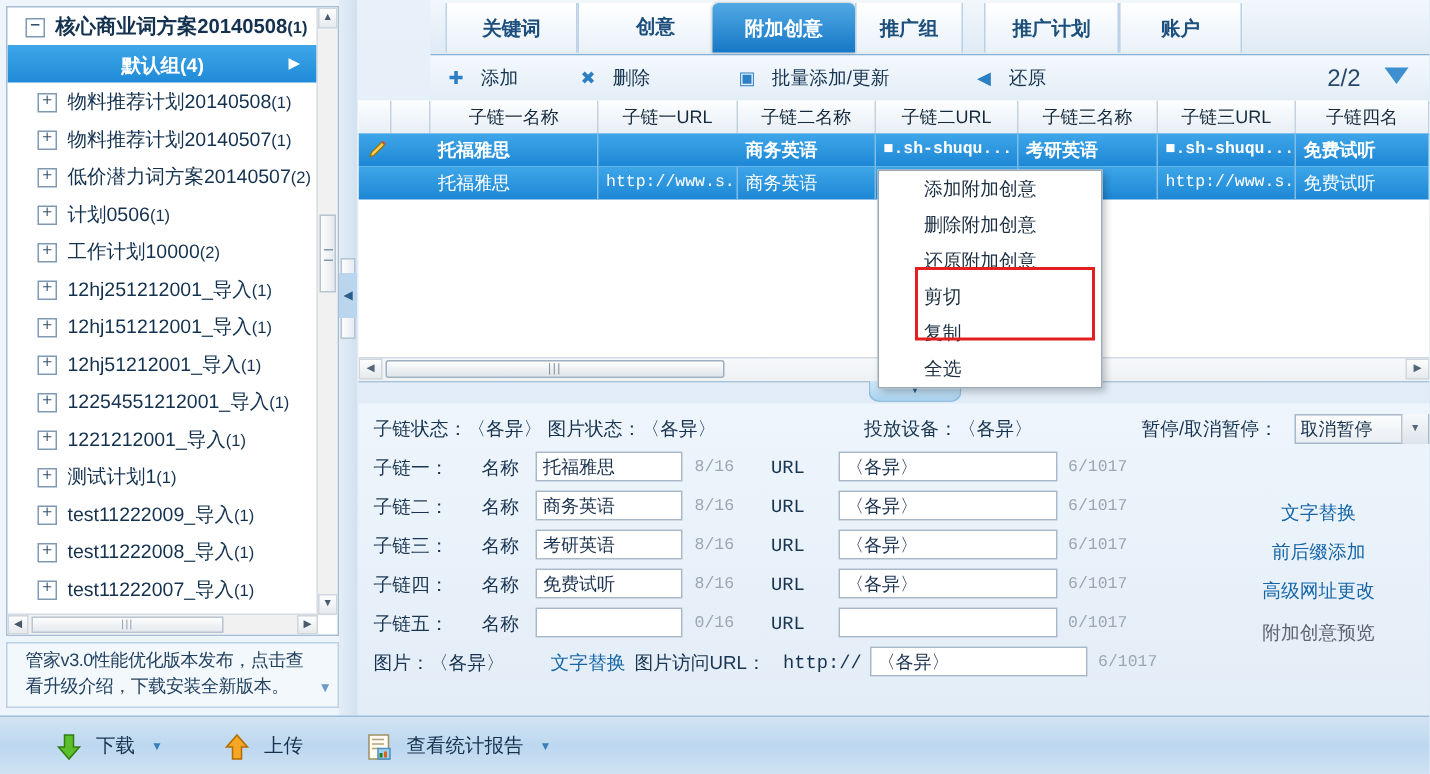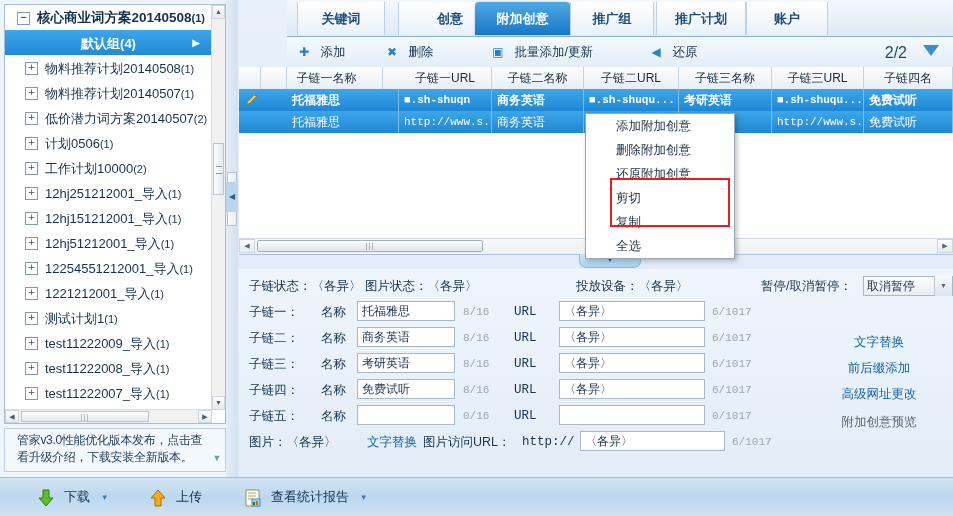--- a/index.html
+++ b/index.html
@@ -212,23 +212,23 @@
     <div class="grip">
         <i></i>
       </div>
     <div class="cl">◀</div>
   </div>
 
   <div class="right">
 
     <div class="tabs" id="tabsBar">
         <div class="tab" style="left: 10px; width: 88px;">关键词</div>
-        <div class="tab" style="left: 111px; width: 104px;">创意</div>
+        <div class="tab" style="left: 98px; width: 104px; font-family: Liberation Mono, monospace;">创意</div>
         <div class="tab active" style="left: 188px; width: 95px;">附加创意</div>
-        <div class="tab" style="left: 283px; width: 84px;">推广组</div>
+        <div class="tab" style="left: 283px; width: 72px;">推广组</div>
         <div class="tab" style="left: 369px; width: 90px;">推广计划</div>
         <div class="tab" style="left: 459px; width: 82px;">账户</div>
       </div>
 
     <div class="toolbar">
       <div class="tb" style="left:10px">
         <span class="ic">✚</span>
         <span class="tx">添加</span>
       </div>
       <div class="tb" style="left:98px">
@@ -244,36 +244,35 @@
         <span class="tx">还原</span>
       </div>
       <div class="pg">2/2</div>
       <div class="pgarr"></div>
     </div>
 
     <div class="grid">
       <div class="ghead" id="gridHead">
           <div class="gh" style="left: 0px; width: 22px;"></div>
           <div class="gh" style="left: 22px; width: 26px;"></div>
-          <div class="gh" style="left: 32px; width: 112px;">子链一名称</div>
+          <div class="gh" style="left: 48px; width: 112px;">子链一名称</div>
           <div class="gh" style="left: 160px; width: 93px;">子链一URL</div>
           <div class="gh" style="left: 253px; width: 92px;">子链二名称</div>
           <div class="gh" style="left: 345px; width: 95px;">子链二URL</div>
           <div class="gh" style="left: 440px; width: 93px;">子链三名称</div>
           <div class="gh" style="left: 533px; width: 92px;">子链三URL</div>
           <div class="gh" style="left: 625px; width: 89px;">子链四名</div>
         </div>
       <div id="gridBody">
           <div class="grow s r1" style="top: 22px;">
             <svg class="pencil" viewBox="0 0 16 16">
               <path d="M2 13 l1 -3 l8 -8 l2 2 l-8 8 z" fill="#ffd24d" stroke="#9a7400" stroke-width="1"></path>
               <path d="M11 2 l2 2 l1 -1 l-2 -2 z" fill="#d94b4b"></path>
             </svg>
             <div class="gc" style="left: 48px; width: 112px;">托福雅思</div>
-            <div class="gc mono" style="left: 160px; width: 93px;">■.sh-shuqn</div>
             <div class="gc" style="left: 253px; width: 92px;">商务英语</div>
             <div class="gc mono" style="left: 345px; width: 95px;">■.sh-shuqu...</div>
             <div class="gc" style="left: 440px; width: 93px;">考研英语</div>
             <div class="gc mono" style="left: 533px; width: 92px;">■.sh-shuqu...</div>
             <div class="gc" style="left: 625px; width: 89px;">免费试听</div>
           </div>
           <div class="grow s" style="top: 44px;">
             <div class="gc" style="left: 48px; width: 112px;">托福雅思</div>
             <div class="gc mono" style="left: 160px; width: 93px;">http://www.s...</div>
             <div class="gc" style="left: 253px; width: 92px;">商务英语</div>

